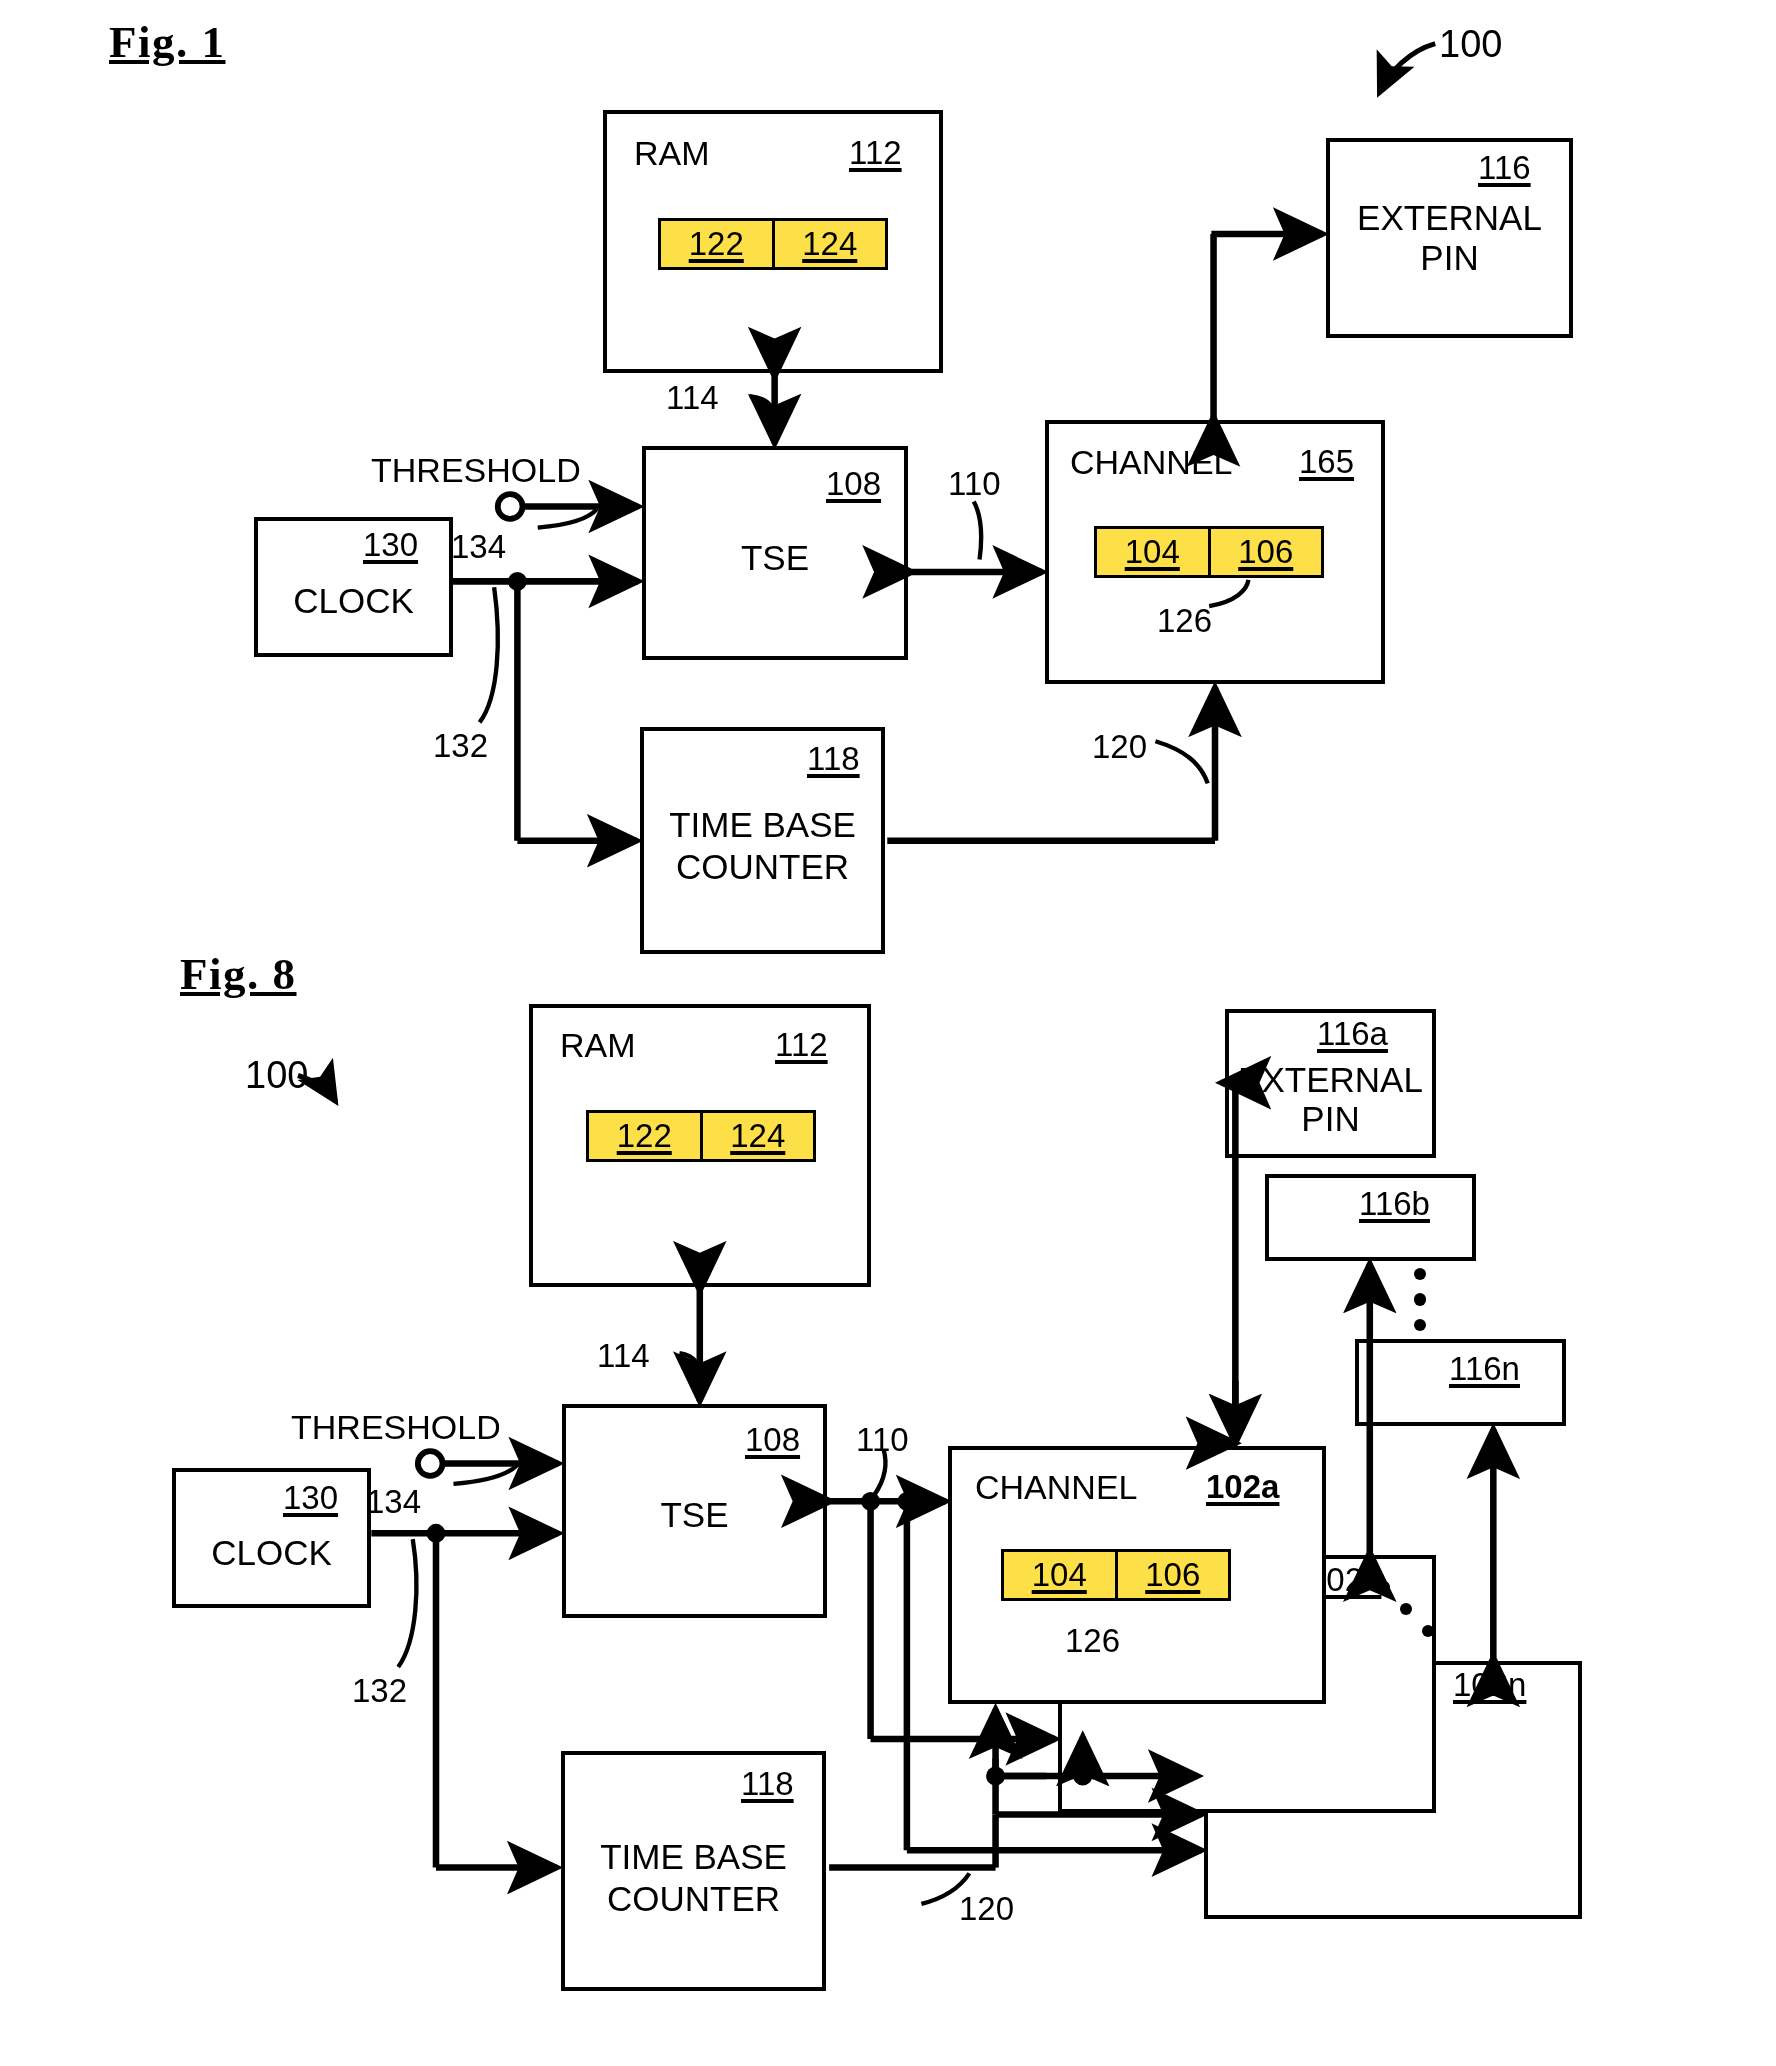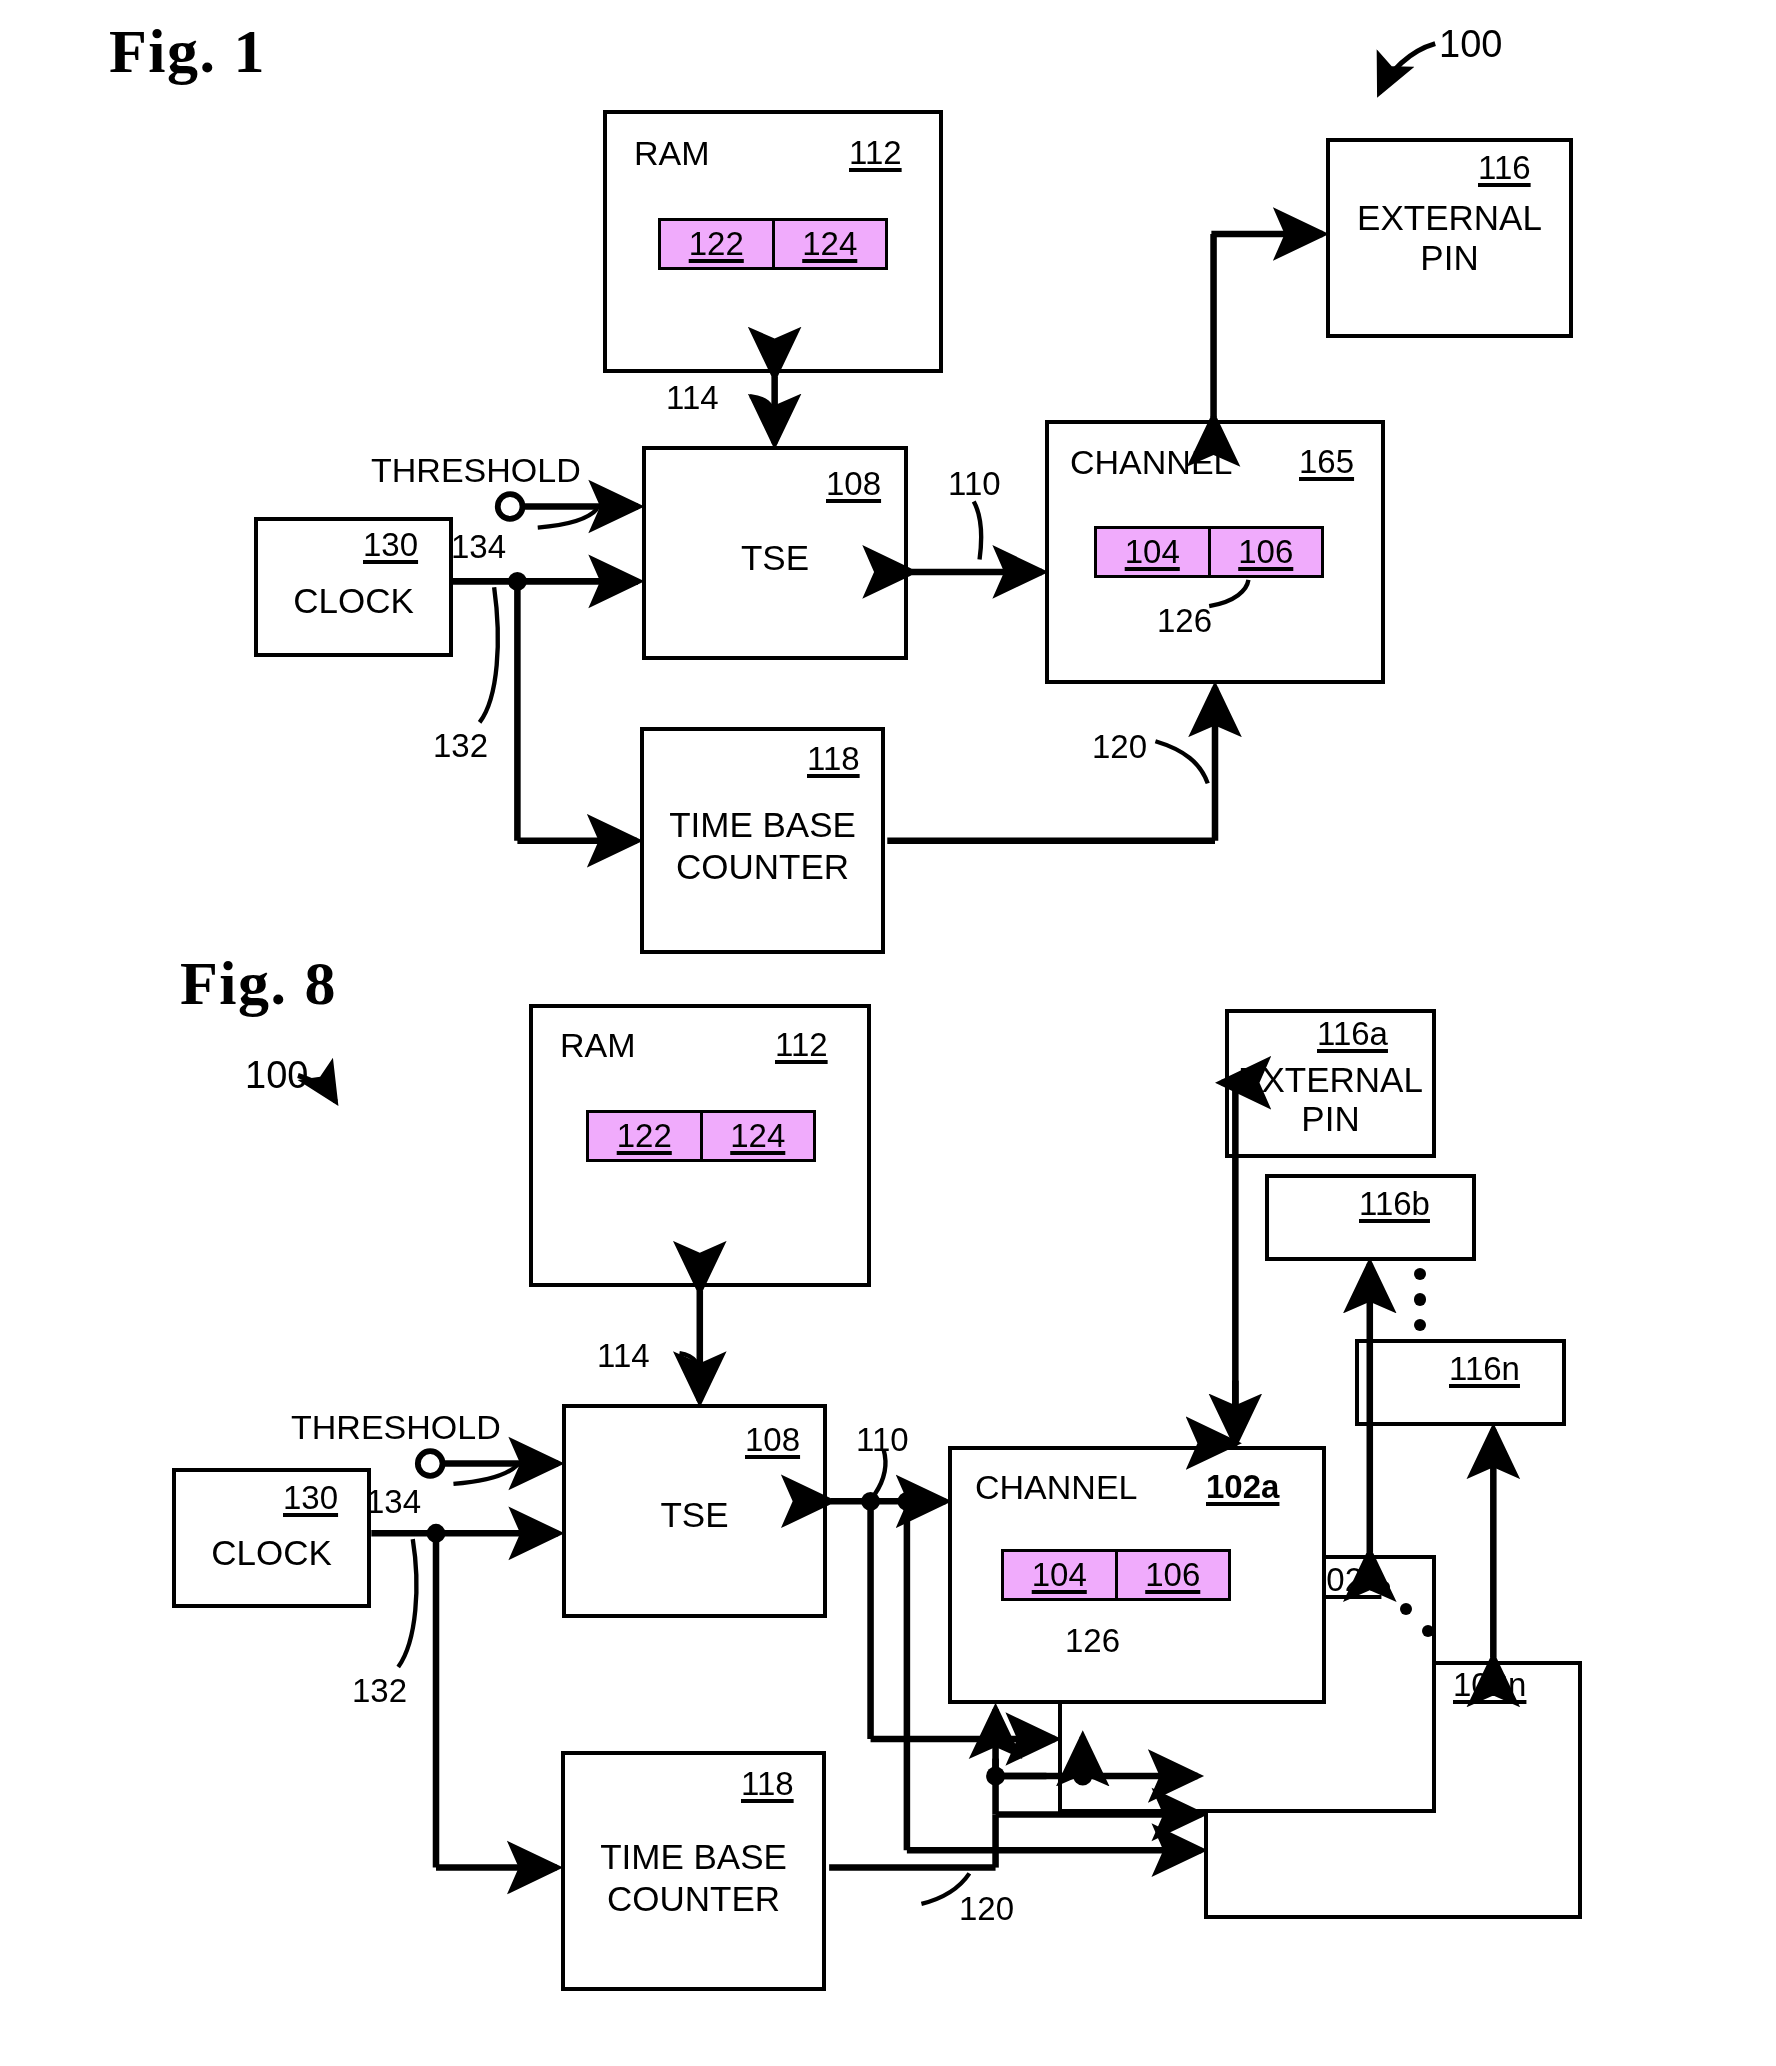--- a/index.html
+++ b/index.html
@@ -21,34 +21,35 @@
     left: 0;
     top: 0;
     width: 1776px;
     height: 2066px;
     pointer-events: none;
   }
   .fig-title {
     position: absolute;
     font-family: "Liberation Serif", serif;
     font-weight: bold;
-    font-size: 62px;
+    font-size: 45px;
     letter-spacing: 1.5px;
     white-space: nowrap;
+    text-decoration: underline;
   }
   .box {
     position: absolute;
     border: 4.4px solid #000;
     background: #fff;
     box-sizing: border-box;
   }
   .subbox {
     position: absolute;
     border: 3.6px solid #000;
-    background: #f0abfc;
+    background: #fde047;
     box-sizing: border-box;
     display: flex;
   }
   .subcell {
     flex: 1 1 0;
     display: flex;
     align-items: center;
     justify-content: center;
     box-sizing: border-box;
   }

